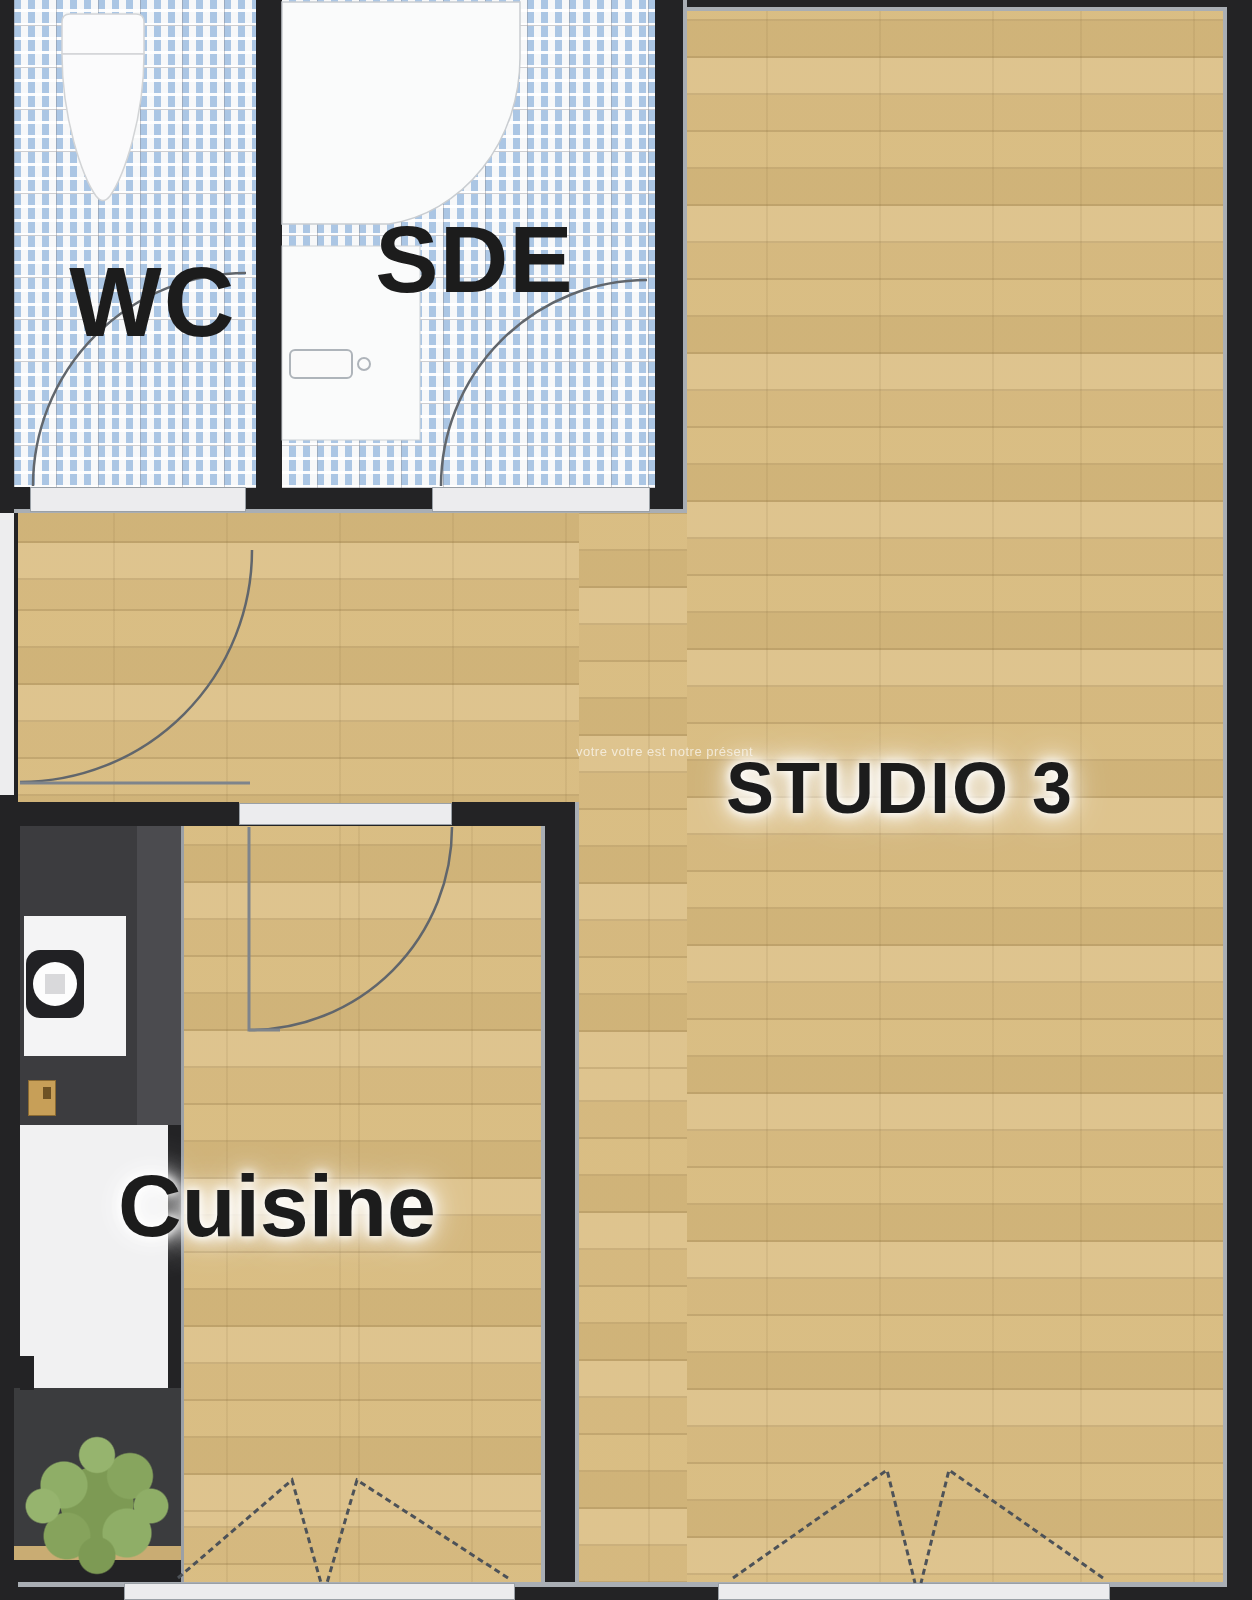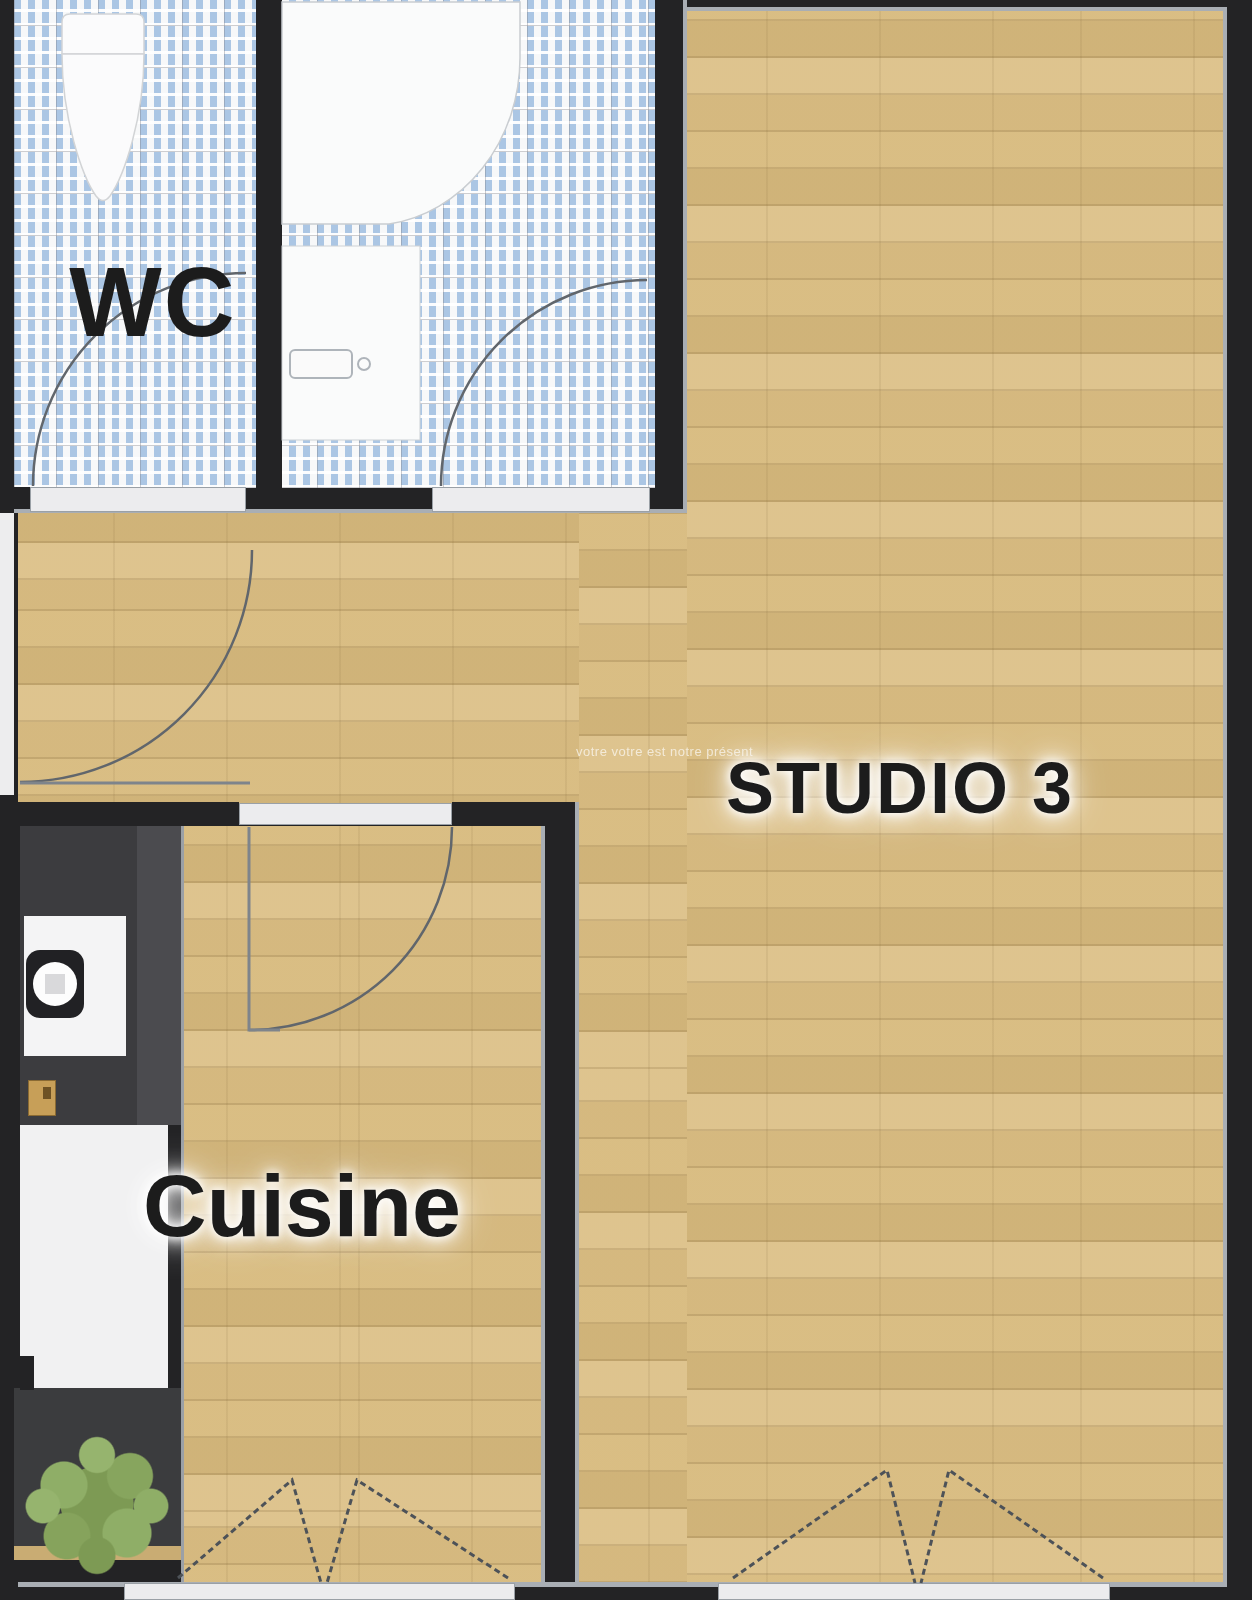--- a/index.html
+++ b/index.html
@@ -35,21 +35,21 @@
   .furn{z-index:15;}
   svg.overlay{position:absolute;left:0;top:0;z-index:30;}
 
   
   .room-label{position:absolute;z-index:50;color:#1c1c1c;font-weight:bold;line-height:1;
               text-align:center;white-space:nowrap;}
   .glow{text-shadow:0 0 8px #fff,0 0 16px #fff,0 0 26px #fff,0 0 40px rgba(255,255,255,.85);}
   #wc-label{left:58px;top:210px;width:190px;font-size:98px;letter-spacing:2px;margin-top:43px;}
   #sde-label{left:372px;top:212px;width:205px;font-size:95px;letter-spacing:1px;}
   #studio-label{left:630px;top:752px;width:540px;font-size:72px;letter-spacing:2px;}
-  #cuisine-label{left:122px;top:1162px;width:360px;font-size:88px;}
+  #cuisine-label{left:97px;top:1162px;width:360px;font-size:88px;}
 
   
   #watermark{position:absolute;left:532px;top:740px;z-index:40;color:rgba(255,255,255,.52);}
   #watermark .brand{font-size:58px;font-weight:bold;line-height:.95;letter-spacing:1px;}
   #watermark .tagline{font-size:13px;color:rgba(255,255,255,.65);margin-top:4px;margin-left:44px;
                       letter-spacing:.5px;white-space:nowrap;}
 
   
   #counter{left:20px;top:826px;width:163px;height:299px;
            background:linear-gradient(90deg,#3c3c3f 0 117px,#4b4b4f 117px);}
@@ -161,16 +161,17 @@
       <path d="M 733 1578 L 887 1470 L 915 1583"></path>
       <path d="M 1103 1578 L 949 1470 L 921 1583"></path>
     </g>
   </svg>
 
   <div id="watermark">
     <div class="tagline">votre votre est notre présent</div>
   </div>
 
   <div class="room-label" id="wc-label">WC</div>
+  <div class="room-label" id="sde-label">SDE</div>
   <div class="room-label glow" id="studio-label">STUDIO 3</div>
   <div class="room-label glow" id="cuisine-label">Cuisine</div>
 
 </div>
 
 </body></html>

